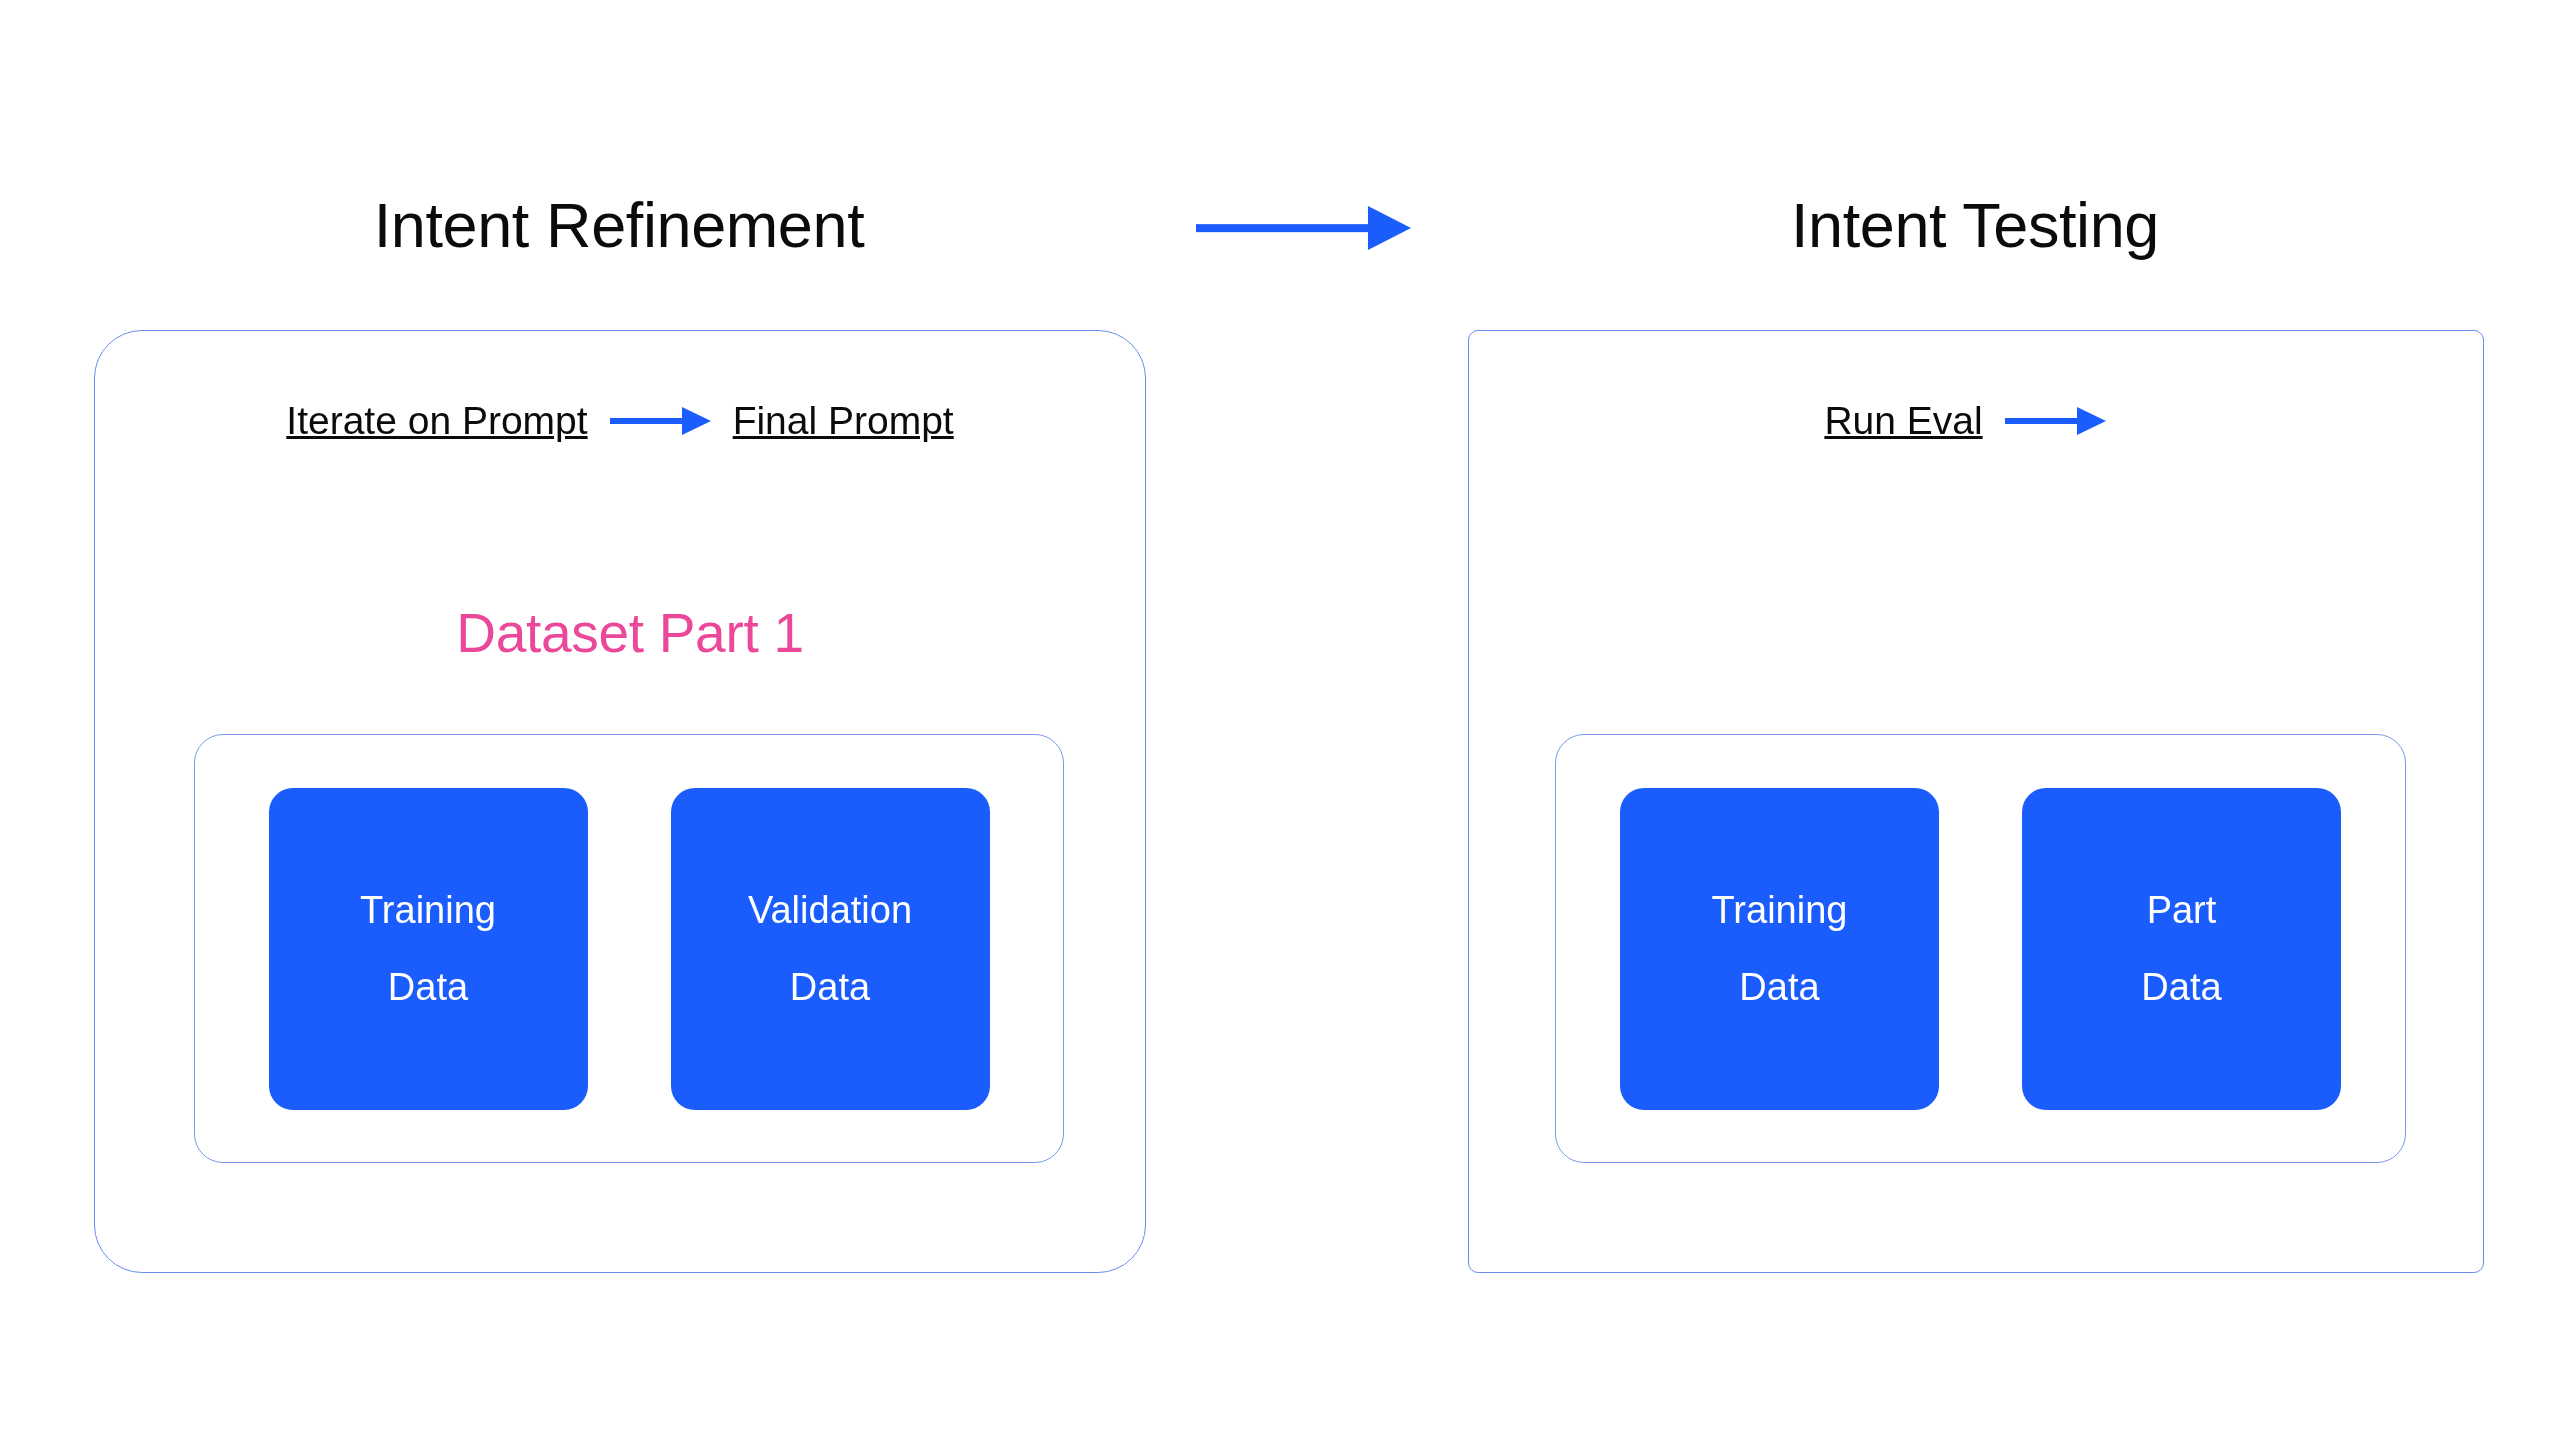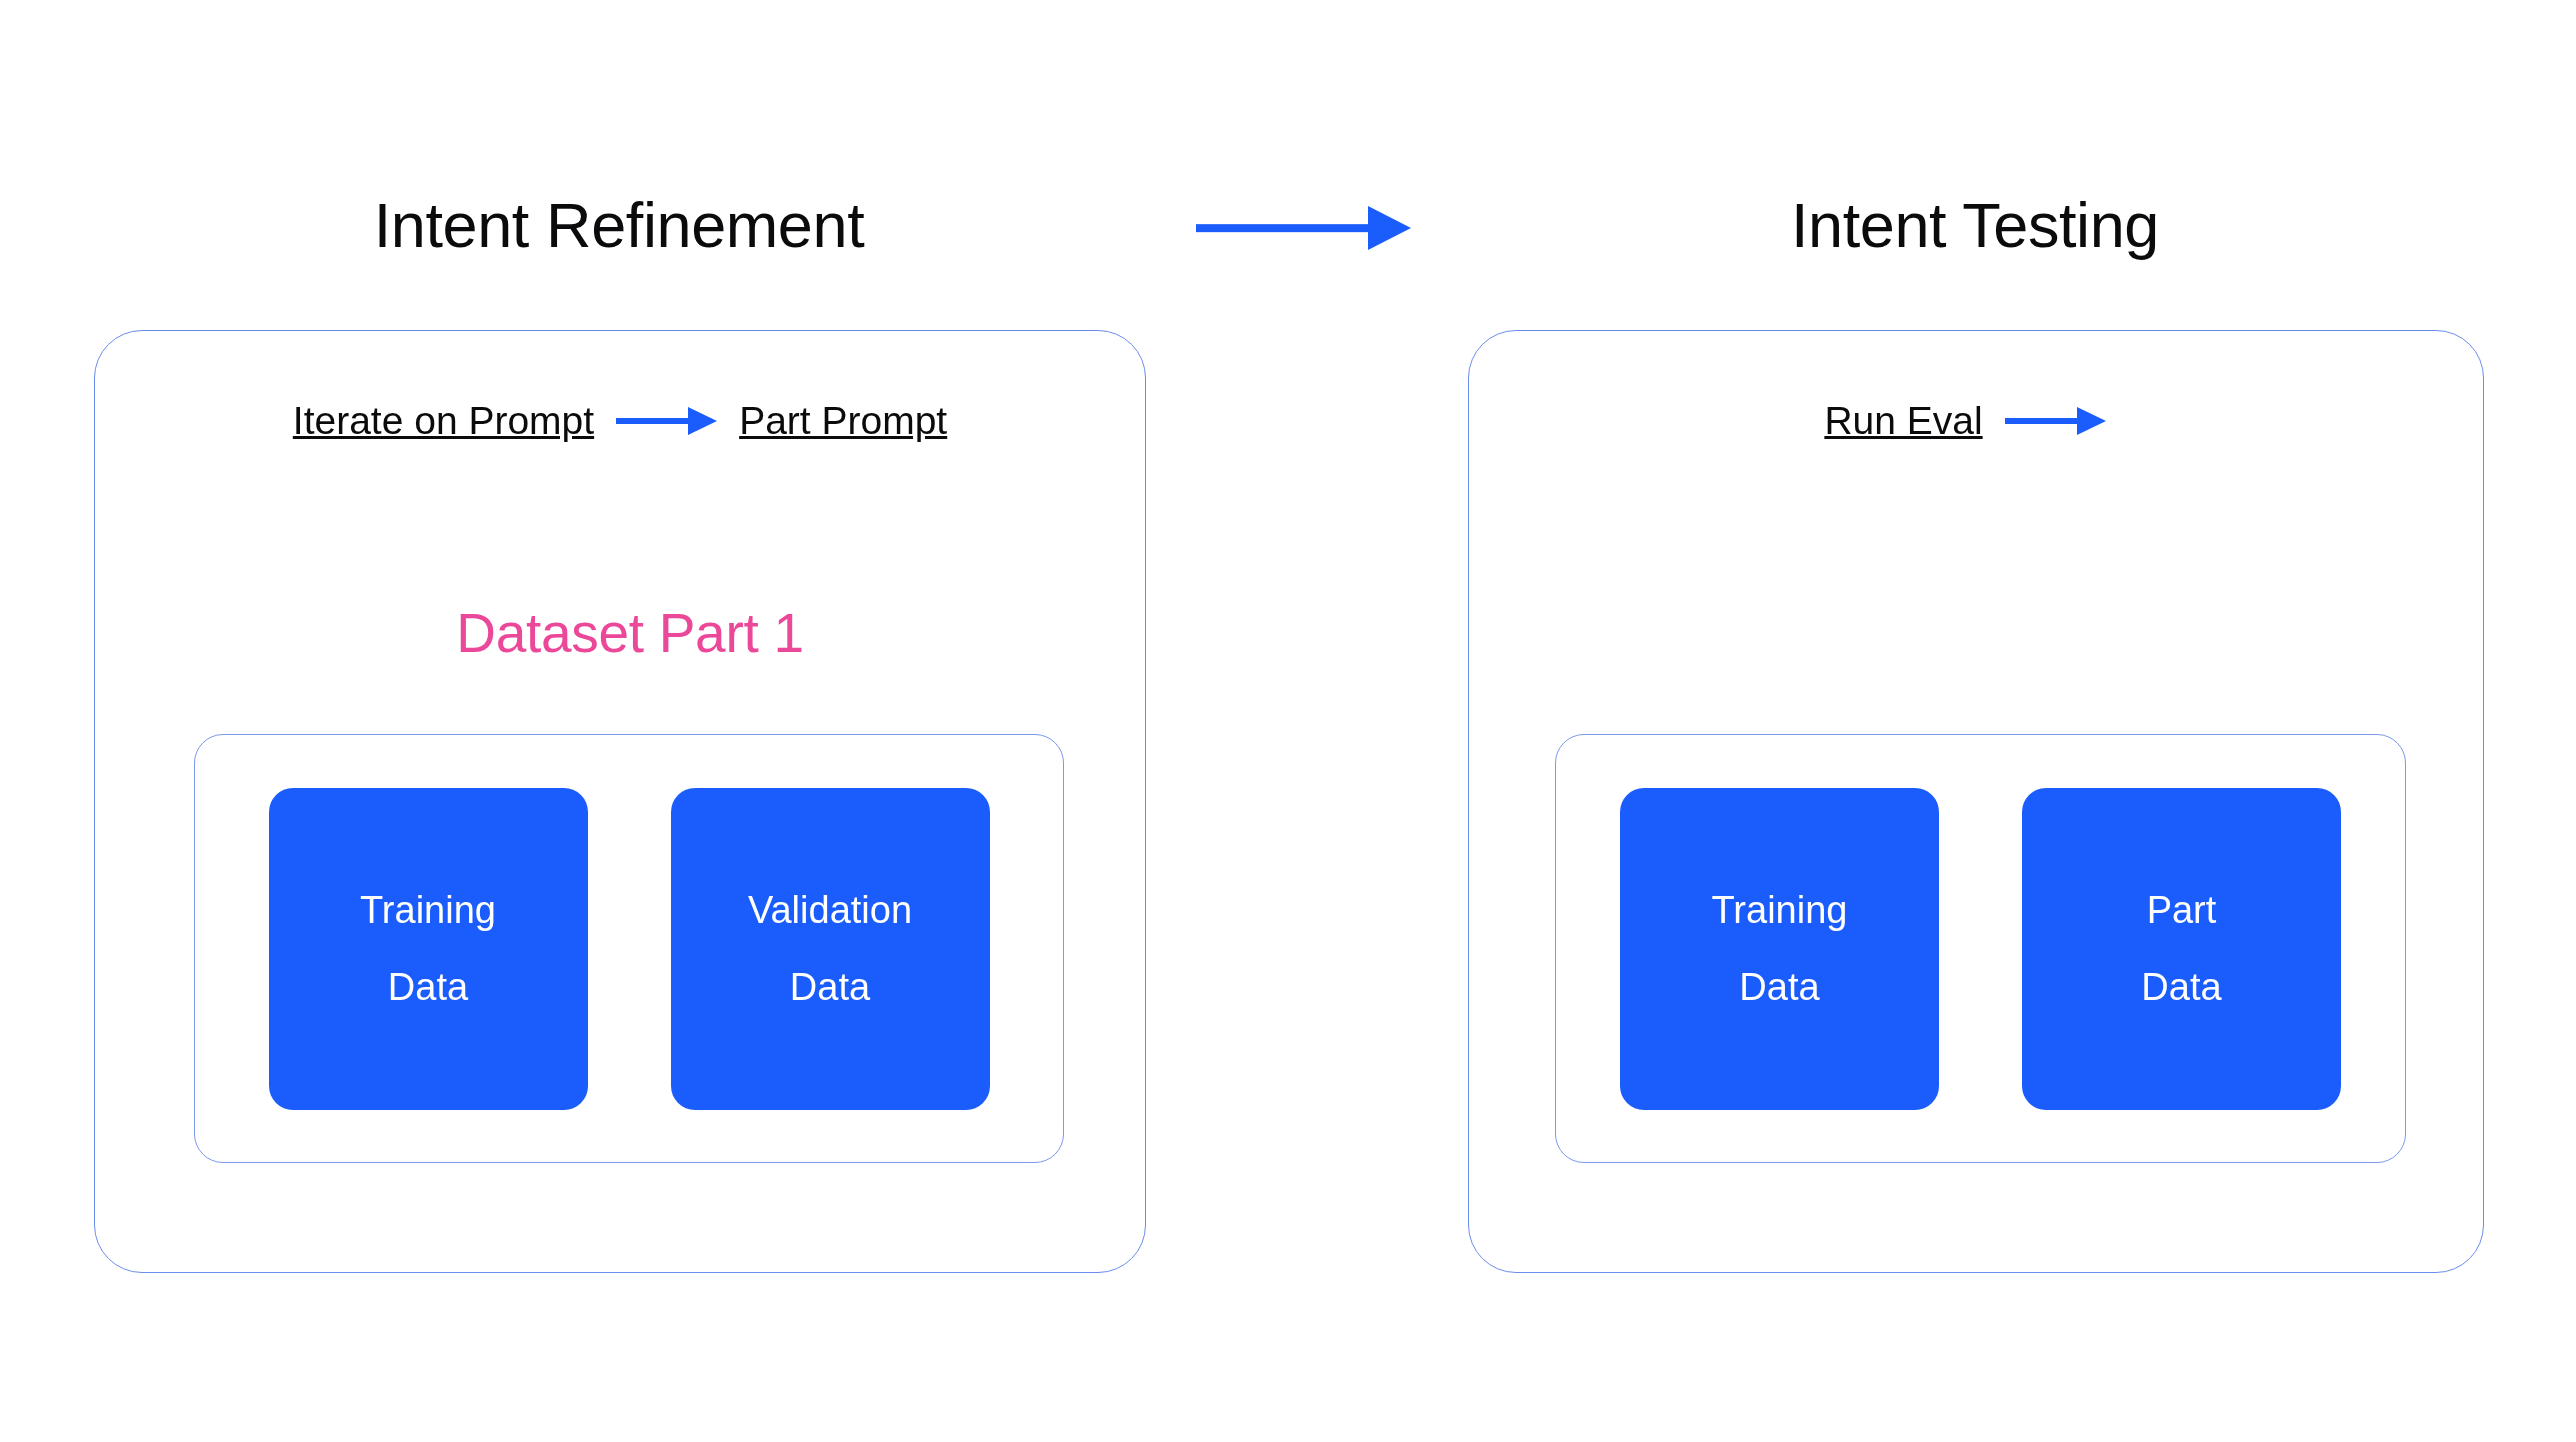--- a/index.html
+++ b/index.html
@@ -93,21 +93,21 @@
   .stage {
     position: absolute;
     top: 330px;
     height: 943px;
     box-sizing: border-box;
     border: 1.7px solid #6a8cee;
     border-radius: 48px;
     background: #ffffff;
   }
   .stage.left  { left: 94px;  width: 1052px; }
-  .stage.right { left: 1468px; width: 1016px; }
+  .stage.right { left: 1468px; width: 1016px; border-radius: 10px; }
 
   
   .flow-line {
     position: absolute;
     left: 0;
     top: 62px;
     width: 100%;
     height: 55px;
     display: flex;
     align-items: center;
@@ -183,21 +183,21 @@
   </div>
 
   <div class="stage left">
 
     <div class="flow-line">
       <span class="flow-text">Iterate on Prompt</span>
       <span class="arrow arrow-sm">
         <span class="shaft"></span>
         <span class="head"></span>
       </span>
-      <span class="flow-text">Part Prompt</span>
+      <span class="flow-text">Final Prompt</span>
     </div>
 
     <div class="dataset-title">Dataset Part 1</div>
 
     <div class="inner-box">
       <div class="chip">
         <span class="chip-line">Training</span>
         <span class="chip-line">Data</span>
       </div>
       <div class="chip">

